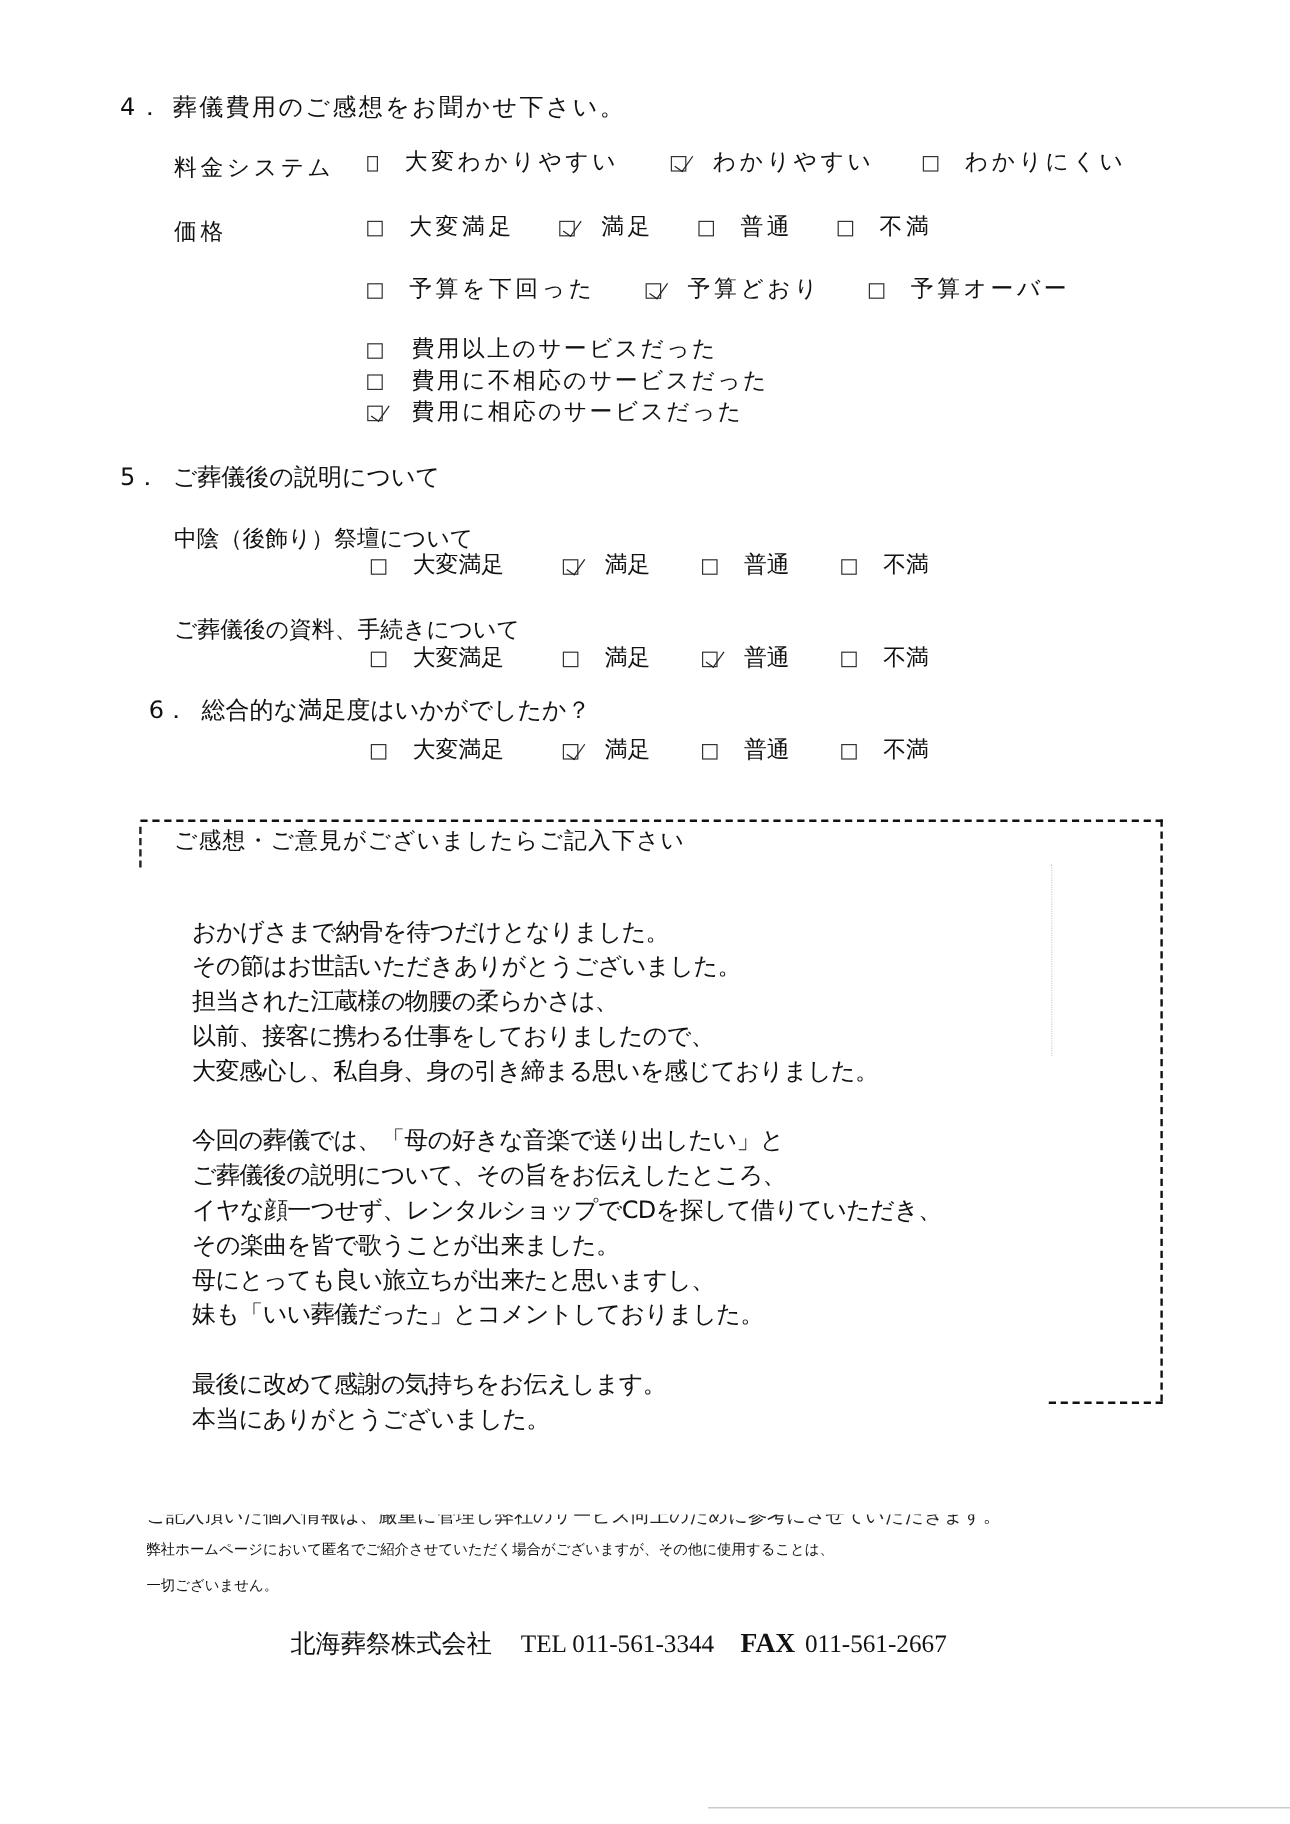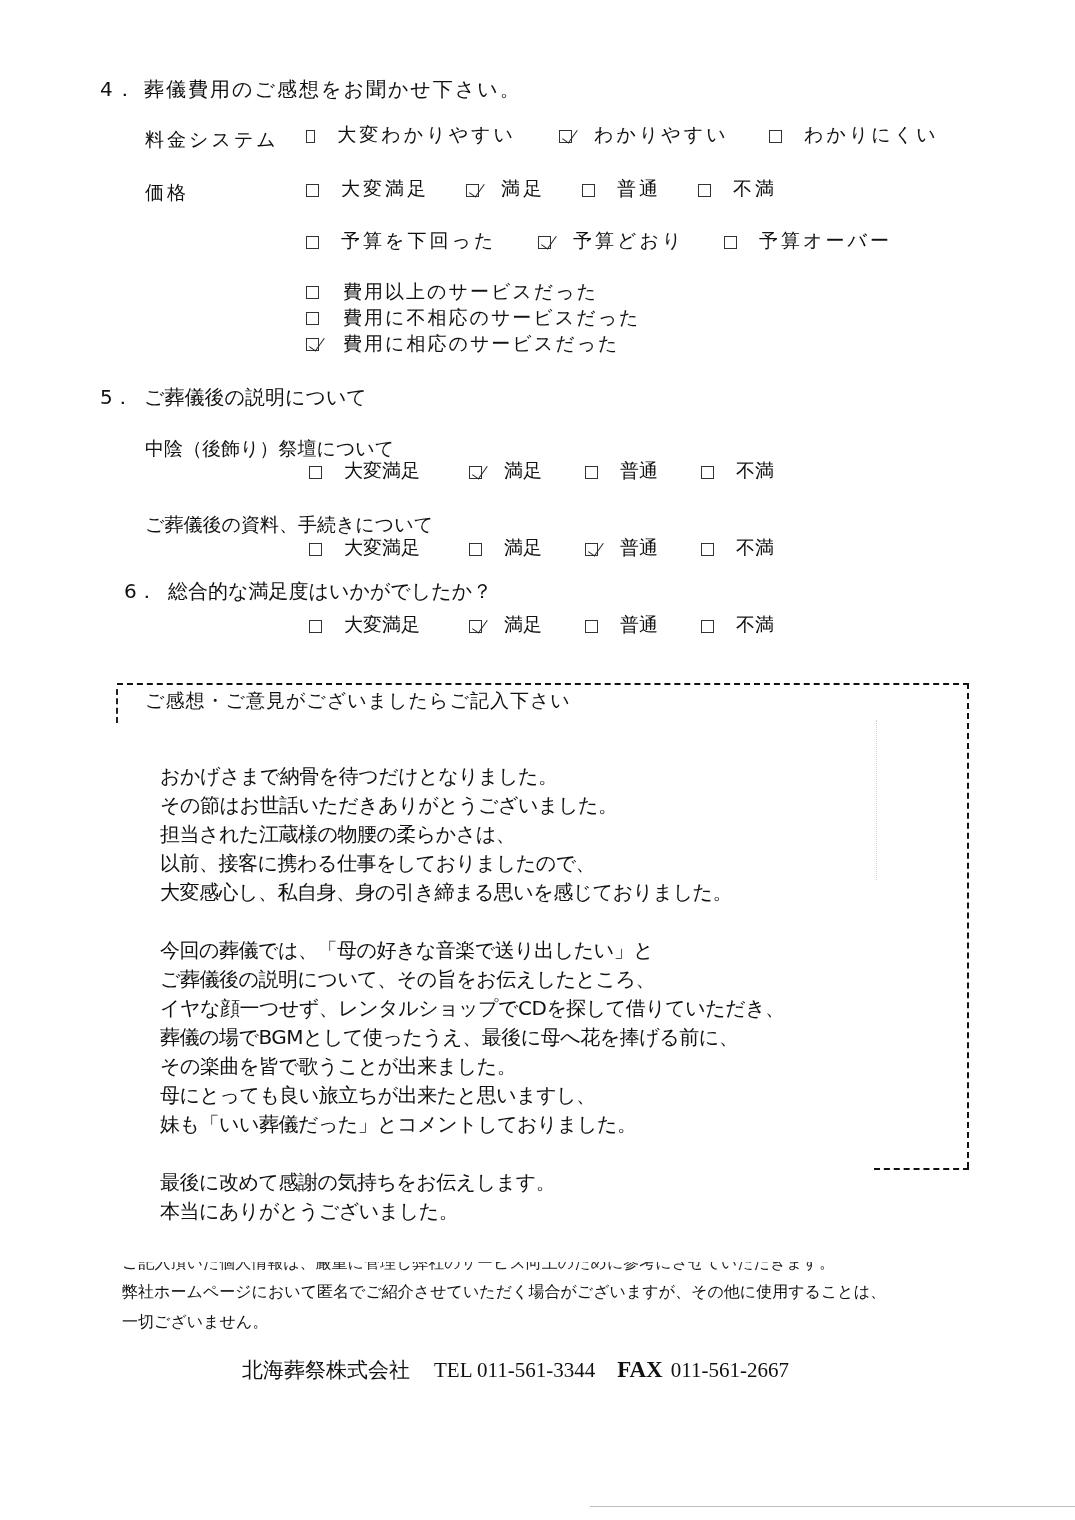--- a/index.html
+++ b/index.html
@@ -44,21 +44,21 @@
       position: absolute; left: 160px; top: 762px;
       font-family: "DejaVu Sans", sans-serif; font-size: 20px; line-height: 29px;
       letter-spacing: -0.5px;
     }
     .comment-body .para { margin-bottom: 29px; }
     .comment-body .para:last-child { margin-bottom: 0; }
     .faint-line {
       position: absolute; left: 876px; top: 720px; width: 0; height: 160px;
       border-left: 1px dotted #cfcfcf;
     }
-    .notice { font-size: 16px; line-height: 27px; letter-spacing: 0; text-align: center; }
+    .notice { font-size: 12px; line-height: 27px; letter-spacing: 0; text-align: center; }
     .notice-cut { height: 10px; overflow: hidden; font-size: 16px; line-height: 16px; color: #222; }
     .notice-cut span { position: relative; top: -7px; }
     .company { font-size: 21px; }
     .company .tel { font-family: "Liberation Serif", serif; margin-left: 24px; font-size: 21px; }
     .company .fax-label { font-family: "Liberation Serif", serif; font-weight: bold; margin-left: 22px; font-size: 23px; }
     .company .fax { font-family: "Liberation Serif", serif; font-size: 21px; margin-left: 8px; }
     .scan-line {
       position: absolute; left: 590px; top: 1506px; width: 485px; height: 1px; background: #bdbdbd;
     }
   </style>
@@ -213,21 +213,20 @@
     <div>おかげさまで納骨を待つだけとなりました。</div>
     <div>その節はお世話いただきありがとうございました。</div>
     <div>担当された江蔵様の物腰の柔らかさは、</div>
     <div>以前、接客に携わる仕事をしておりましたので、</div>
     <div>大変感心し、私自身、身の引き締まる思いを感じておりました。</div>
   </div>
   <div class="para">
     <div>今回の葬儀では、「母の好きな音楽で送り出したい」と</div>
     <div>ご葬儀後の説明について、その旨をお伝えしたところ、</div>
     <div>イヤな顔一つせず、レンタルショップでCDを探して借りていただき、</div>
-    <div>葬儀の場でBGMとして使ったうえ、最後に母へ花を捧げる前に、</div>
     <div>その楽曲を皆で歌うことが出来ました。</div>
     <div>母にとっても良い旅立ちが出来たと思いますし、</div>
     <div>妹も「いい葬儀だった」とコメントしておりました。</div>
   </div>
   <div class="para">
     <div>最後に改めて感謝の気持ちをお伝えします。</div>
     <div>本当にありがとうございました。</div>
   </div>
 </div>
 

